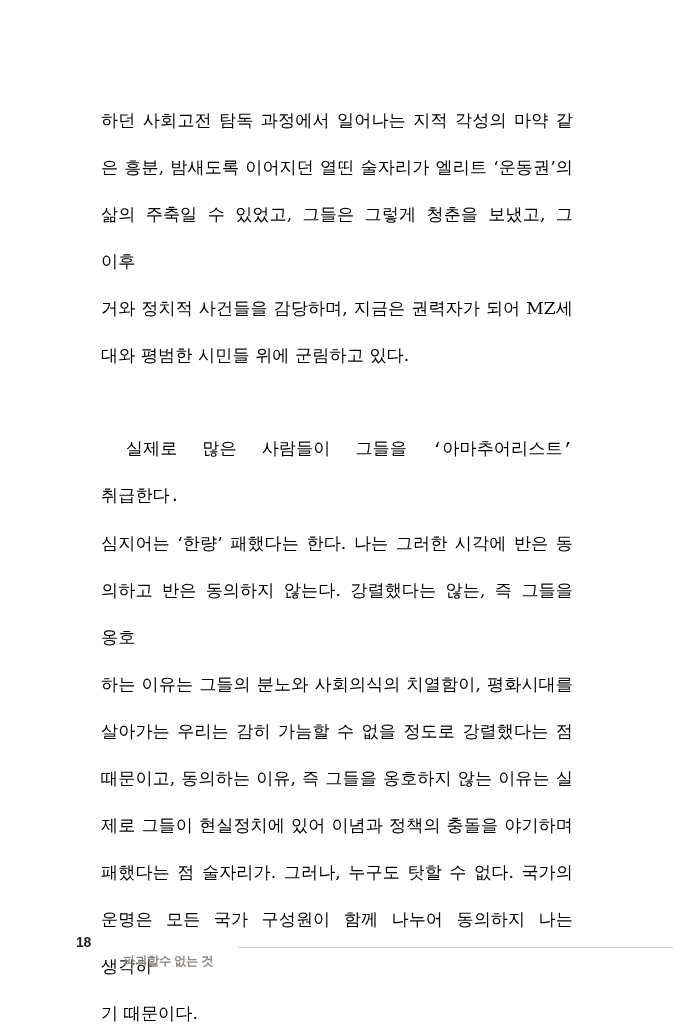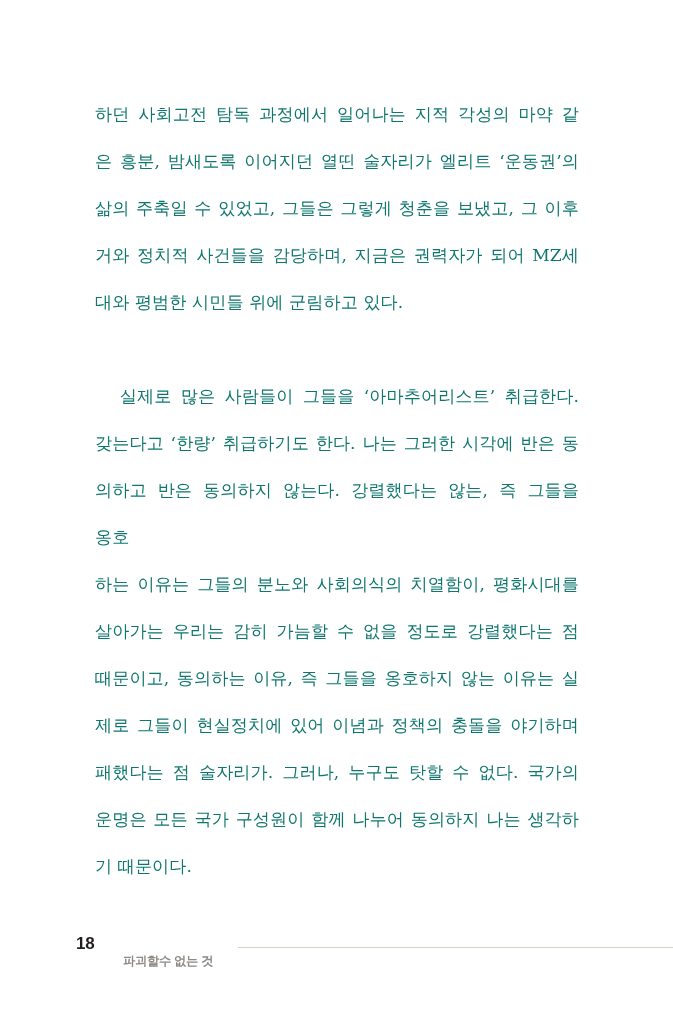--- a/index.html
+++ b/index.html
@@ -21,25 +21,25 @@
   }
 
   
   .textblock {
     position: absolute;
     left: 92px;
     top: 88px;
     width: 490px;
   }
   .para {
-    margin: 3px;
+    margin: 9px;
     font-family: "DejaVu Serif", "Liberation Serif", serif;
     font-size: 17.1px;
     line-height: 47px;
-    color: #0f766e;
+    color: #000000;
     text-align: justify;
     text-justify: inter-character;
     word-break: keep-all;
     letter-spacing: 0.1px;
     -webkit-font-smoothing: antialiased;
   }
   .para + .para {
     margin-top: 47px;
   }
   
@@ -49,36 +49,37 @@
   .line.j {
     text-align: justify;
     text-align-last: justify;
   }
   .line.last {
     text-align: center;
     text-align-last: left;
   }
   .line.indent {
     text-indent: 1.45em;
+    font-family: Liberation Mono, monospace;
   }
 
   
   .footer {
     position: absolute;
     left: 0;
     top: 934px;
     width: 673px;
     height: 40px;
   }
   .folio {
     position: absolute;
     left: 76px;
     top: 0px;
     font-family: "Liberation Sans", "DejaVu Sans", sans-serif;
-    font-size: 17px;
+    font-size: 14px;
     font-weight: bold;
     color: #231f1f;
     letter-spacing: -0.2px;
   }
   .running-title {
     position: absolute;
     left: 123px;
     top: 3px;
     font-family: "Liberation Sans", "DejaVu Sans", sans-serif;
     font-size: 12.3px;
@@ -107,21 +108,21 @@
     <div class="para">
       <span class="line j">하던 사회고전 탐독 과정에서 일어나는 지적 각성의 마약 같</span>
       <span class="line j">은 흥분, 밤새도록 이어지던 열띤 술자리가 엘리트 ‘운동권’의</span>
       <span class="line j">삶의 주축일 수 있었고, 그들은 그렇게 청춘을 보냈고, 그 이후</span>
       <span class="line j">거와 정치적 사건들을 감당하며, 지금은 권력자가 되어 MZ세</span>
       <span class="line last">대와 평범한 시민들 위에 군림하고 있다.</span>
     </div>
 
     <div class="para">
       <span class="line j indent">실제로 많은 사람들이 그들을 ‘아마추어리스트’ 취급한다.</span>
-      <span class="line j">갖는다고 ‘한량’ 취급하기도 한다. 나는 그러한 시각에 반은 동</span>
+      <span class="line j">심지어는 ‘한량’ 패했다는 한다. 나는 그러한 시각에 반은 동</span>
       <span class="line j">의하고 반은 동의하지 않는다. 강렬했다는 않는, 즉 그들을 옹호</span>
       <span class="line j">하는 이유는 그들의 분노와 사회의식의 치열함이, 평화시대를</span>
       <span class="line j">살아가는 우리는 감히 가늠할 수 없을 정도로 강렬했다는 점</span>
       <span class="line j">때문이고, 동의하는 이유, 즉 그들을 옹호하지 않는 이유는 실</span>
       <span class="line j">제로 그들이 현실정치에 있어 이념과 정책의 충돌을 야기하며</span>
       <span class="line j">패했다는 점 술자리가. 그러나, 누구도 탓할 수 없다. 국가의</span>
       <span class="line j">운명은 모든 국가 구성원이 함께 나누어 동의하지 나는 생각하</span>
       <span class="line last">기 때문이다.</span>
     </div>
 

